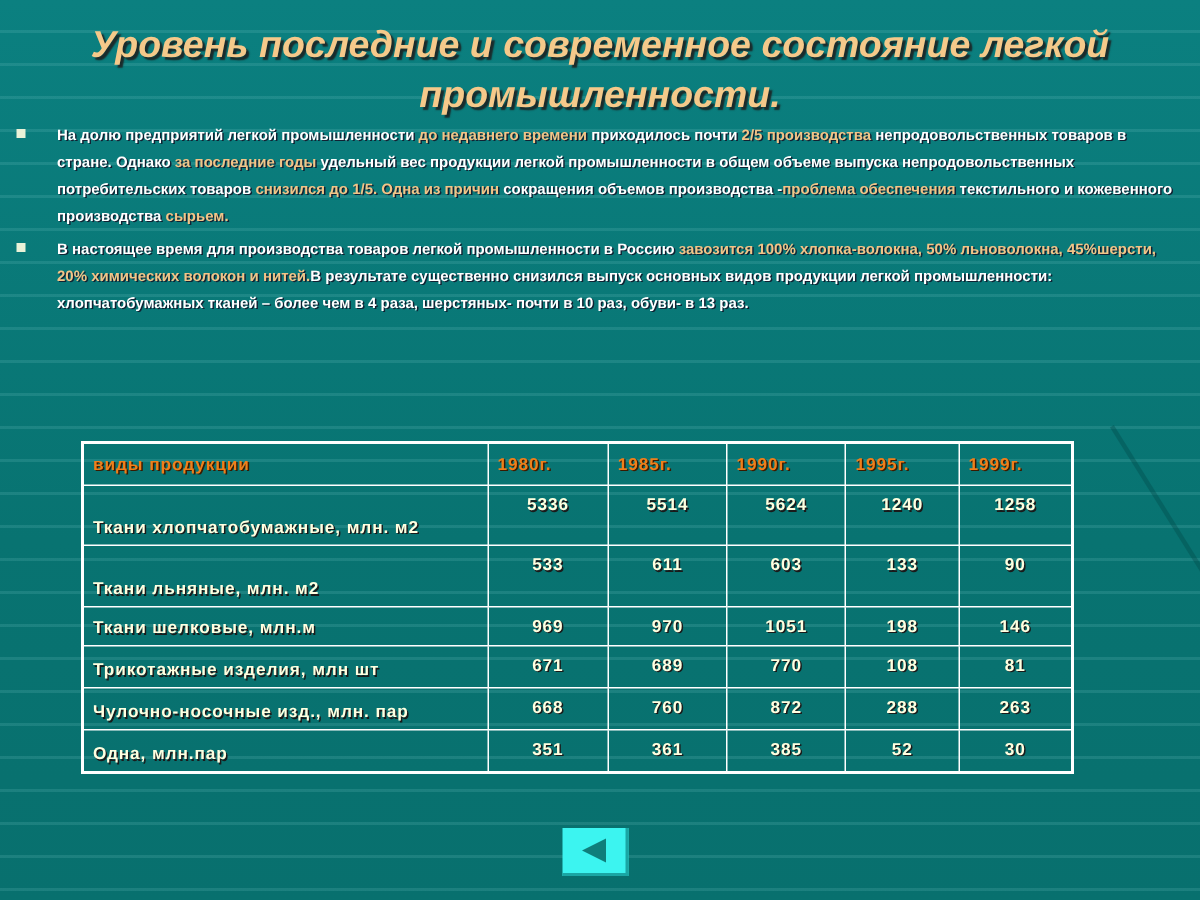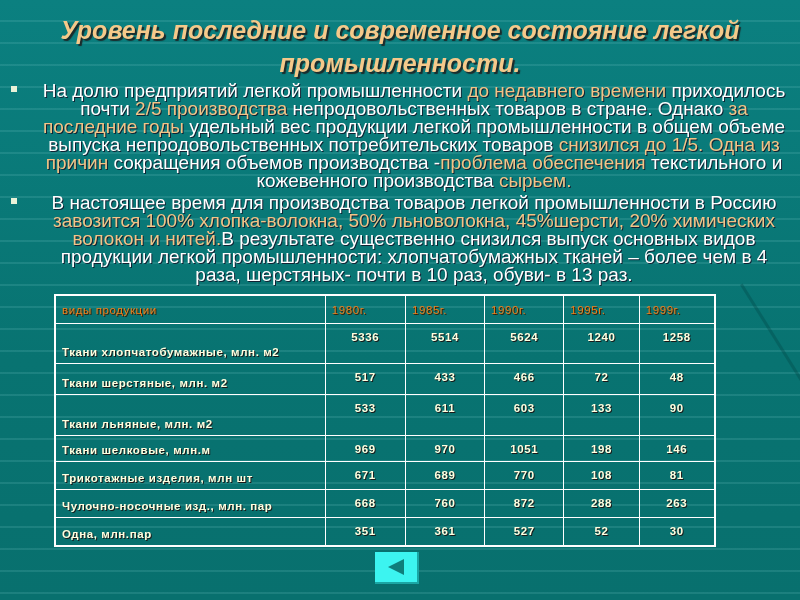--- a/index.html
+++ b/index.html
@@ -15,32 +15,32 @@
     position:absolute; left:740px; top:285px; width:3px; height:160px;
     background:rgba(0,70,70,0.35); transform:rotate(-32deg); transform-origin:top left;
   }
   .title {
     position:absolute; left:0; top:14px; width:800px; text-align:center;
     font-family:"Liberation Sans", sans-serif; font-weight:bold; font-style:italic;
     font-size:25px; line-height:33px; color:#f5c98a;
     text-shadow: 2px 2px 1px #1b2b2b;
   }
   .bullets { position:absolute; left:10px; top:82px; width:780px; }
-  .bullet { position:relative; padding-left:28px; font-size:19px; line-height:18px; color:#ffffff; font-weight:normal; text-shadow:1px 1px 0 #123; margin-bottom:4px;text-align:center; }
+  .bullet { position:relative; padding-left:28px; font-size:10px; line-height:18px; color:#ffffff; font-weight:bold; text-shadow:1px 1px 0 #123; margin-bottom:4px; }
   .bullet .mark { position:absolute; left:1px; top:4px; width:6px; height:6px; background:#e9f2d8; }
   .hl { color:#f2c487; }
   table.data {
     position:absolute; left:54px; top:294px; width:662px;
     border-collapse:collapse; border:2px solid #ffffff;
   }
   table.data td, table.data th {
     border:1px solid #ffffff; font-size:11.5px; font-weight:bold; color:#ffffe0;
     text-shadow:1px 1px 0 #1a1a1a; padding:0 6px; letter-spacing:0.6px;
   }
-  table.data th { text-align:left; color:#f07f1a; height:27px; font-size:11.5px; text-shadow:1px 1px 0 #3a1a00; font-weight:normal; }
+  table.data th { text-align:left; color:#f07f1a; height:27px; font-size:11.5px; text-shadow:1px 1px 0 #3a1a00; font-weight:bold; }
   table.data td.num { text-align:center; vertical-align:top; padding-top:7px; }
   table.data td.name { vertical-align:bottom; padding-bottom:5px; }
   .nav-btn {
     position:absolute; left:375px; top:552px; width:42px; height:30px;
     background:#3cf4f0; border-right:2px solid #1aa6a4; border-bottom:2px solid #1aa6a4;
     display:flex; align-items:center; justify-content:center;
   }
   .nav-btn .tri { width:0; height:0; border-top:8px solid transparent; border-bottom:8px solid transparent; border-right:16px solid #0f7e7b; }
 </style>
 </head>
@@ -72,28 +72,20 @@
   </thead>
   <tbody id="tbody">
       <tr style="height: 40px;">
         <td class="name">Ткани хлопчатобумажные,  млн. м2</td>
         <td class="num">5336</td>
         <td class="num">5514</td>
         <td class="num">5624</td>
         <td class="num">1240</td>
         <td class="num">1258</td>
       </tr>
-      <tr style="height: 31px;">
-        <td class="name">Ткани шерстяные,  млн. м2</td>
-        <td class="num">517</td>
-        <td class="num">433</td>
-        <td class="num">466</td>
-        <td class="num">72</td>
-        <td class="num">48</td>
-      </tr>
       <tr style="height: 41px; padding-left: 25px;">
         <td class="name">Ткани льняные, млн. м2</td>
         <td class="num">533</td>
         <td class="num">611</td>
         <td class="num">603</td>
         <td class="num">133</td>
         <td class="num">90</td>
       </tr>
       <tr style="height: 26px;">
         <td class="name">Ткани шелковые, млн.м</td>
@@ -116,21 +108,21 @@
         <td class="num">668</td>
         <td class="num">760</td>
         <td class="num">872</td>
         <td class="num">288</td>
         <td class="num">263</td>
       </tr>
       <tr style="height: 28px;">
         <td class="name">Одна, млн.пар</td>
         <td class="num">351</td>
         <td class="num">361</td>
-        <td class="num">527</td>
+        <td class="num">385</td>
         <td class="num">52</td>
         <td class="num">30</td>
       </tr>
     </tbody>
 </table>
 
 <div class="nav-btn">
   <span class="tri"></span>
 </div>
 

